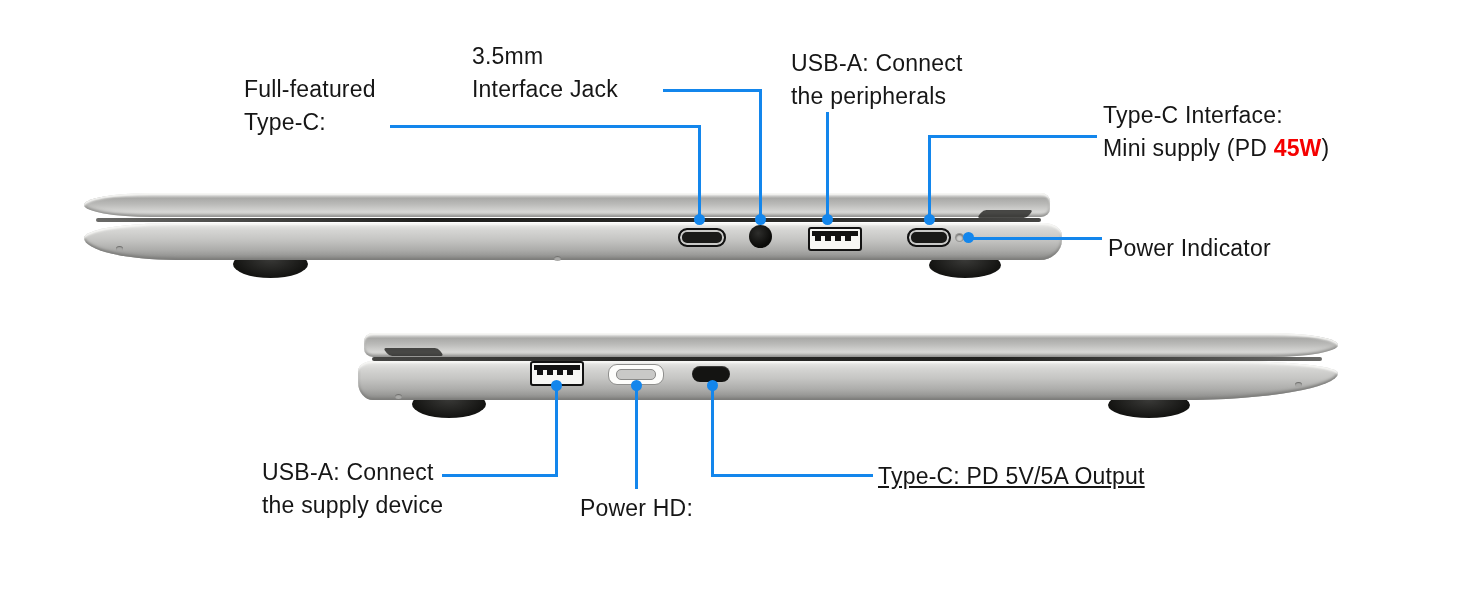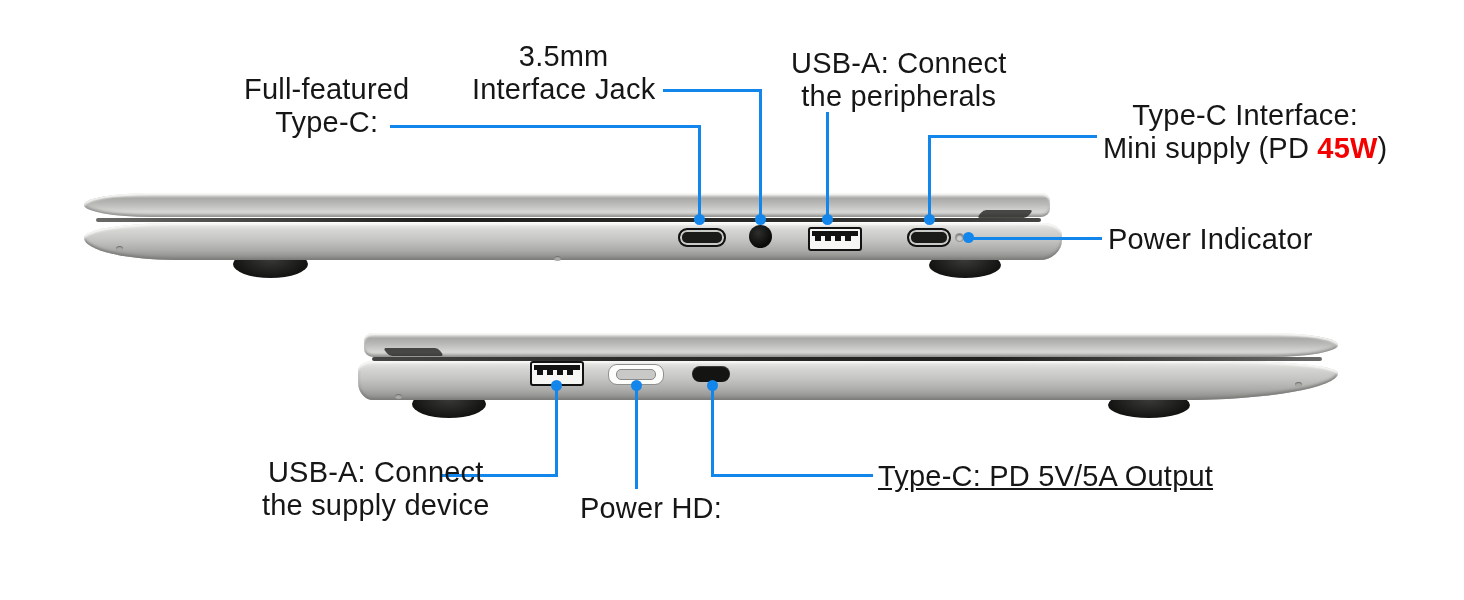--- a/index.html
+++ b/index.html
@@ -75,22 +75,22 @@
     background:#c9c9c7;border:1px solid #8a8a88;border-radius:5px;
   }
   .led{
     position:absolute;z-index:3;width:7px;height:7px;border-radius:50%;background:#cfcfcd;
     box-shadow:inset 0 1px 2px rgba(0,0,0,.55), 0 0 0 1px #969694;
   }
   
   .cl{position:absolute;z-index:6;background:var(--accent);}
   .cdot{position:absolute;z-index:7;width:11px;height:11px;border-radius:50%;background:var(--accent);}
   .lbl{
-    position:absolute;z-index:8;font-size:29px;line-height:33px;color:var(--text);
-    white-space:nowrap;letter-spacing:.2px;text-align:center;
+    position:absolute;z-index:8;font-size:23px;line-height:33px;color:var(--text);
+    white-space:nowrap;letter-spacing:.2px;
   }
   .hl{color:var(--highlight);font-weight:bold;}
 </style>
 </head>
 <body>
 
 <div class="stage">
 
   <div class="laptop" style="left:84px;top:190px;width:980px;height:92px;">
     <div class="foot" style="left:149px;top:60px;width:75px;height:28px;"></div>
@@ -164,21 +164,21 @@
   <div class="lbl" style="left:791px;top:47px;">
     <div>USB-A: Connect</div>
     <div>the peripherals</div>
   </div>
 
   <div class="lbl" style="left:1103px;top:99px;">
     <div>Type-C Interface:</div>
     <div><span>Mini supply (PD </span><span class="hl">45W</span><span>)</span></div>
   </div>
 
-  <div class="lbl" style="left:1108px;top:223px;">
+  <div class="lbl" style="left:1108px;top:232px;">
     <div>Power Indicator</div>
   </div>
 
   <div class="lbl" style="left:262px;top:456px;">
     <div>USB-A: Connect</div>
     <div>the supply device</div>
   </div>
 
   <div class="lbl" style="left:580px;top:492px;">
     <div>Power HD:</div>

